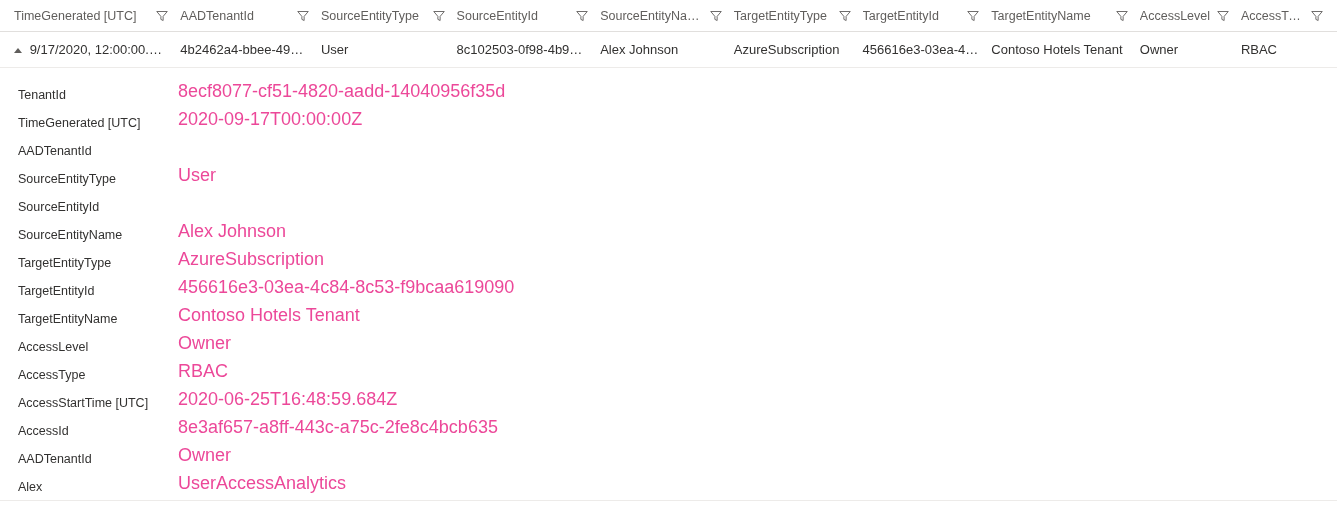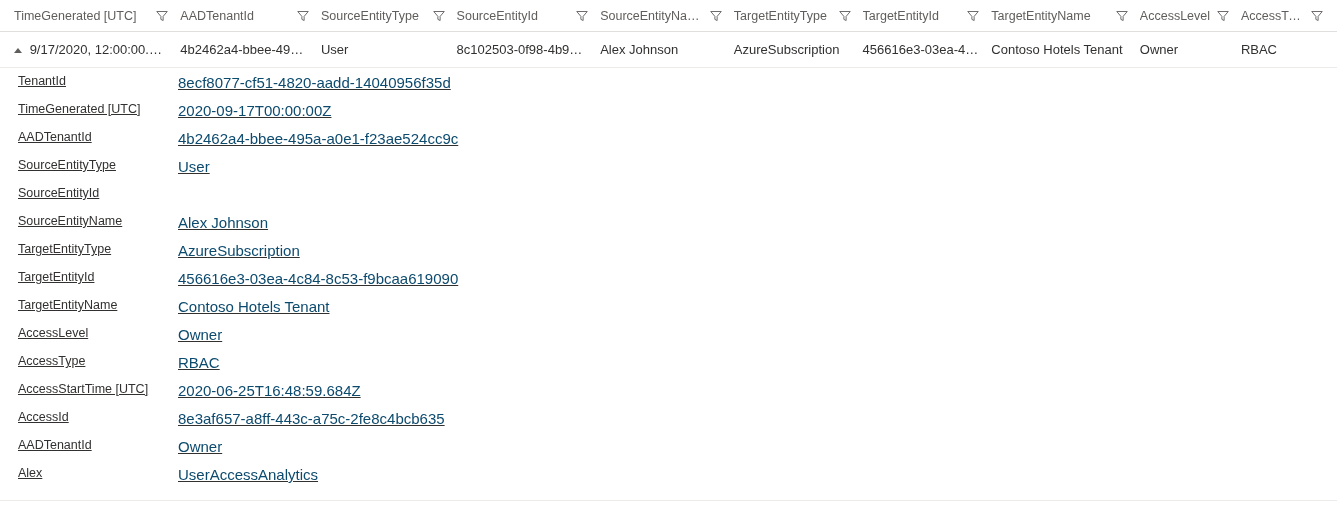--- a/index.html
+++ b/index.html
@@ -65,34 +65,33 @@
       border-bottom: 5px solid #605e5c;
       margin-right: 4px;
       vertical-align: 1px;
     }
     .detail-panel {
       padding: 6px 0 6px 10px;
       border-bottom: 1px solid #edebe9;
     }
     .detail-row {
       display: flex;
-      align-items: flex-start;
+      align-items: flex-end;
       height: 28px;
       padding: 0 8px;
-      text-decoration: underline;
     }
     .detail-key {
       width: 160px;
       flex-shrink: 0;
       font-size: 12.5px;
       color: #323130;
     }
     .detail-val {
-      font-size: 15px;
-      color: #0c4a6e;
+      font-size: 18px;
+      color: #ec4899;
     }
     
     .c0 { width: 168px; }
     .c1 { width: 142px; }
     .c2 { width: 137px; }
     .c3 { width: 145px; }
     .c4 { width: 135px; }
     .c5 { width: 130px; }
     .c6 { width: 130px; }
     .c7 { width: 150px; }
@@ -205,21 +204,20 @@
   <div class="detail-row">
     <div class="detail-key">TenantId</div>
     <div class="detail-val">8ecf8077-cf51-4820-aadd-14040956f35d</div>
   </div>
   <div class="detail-row">
     <div class="detail-key">TimeGenerated [UTC]</div>
     <div class="detail-val">2020-09-17T00:00:00Z</div>
   </div>
   <div class="detail-row">
     <div class="detail-key">AADTenantId</div>
-    <div class="detail-val">4b2462a4-bbee-495a-a0e1-f23ae524cc9c</div>
   </div>
   <div class="detail-row">
     <div class="detail-key">SourceEntityType</div>
     <div class="detail-val">User</div>
   </div>
   <div class="detail-row">
     <div class="detail-key">SourceEntityId</div>
   </div>
   <div class="detail-row">
     <div class="detail-key">SourceEntityName</div>

